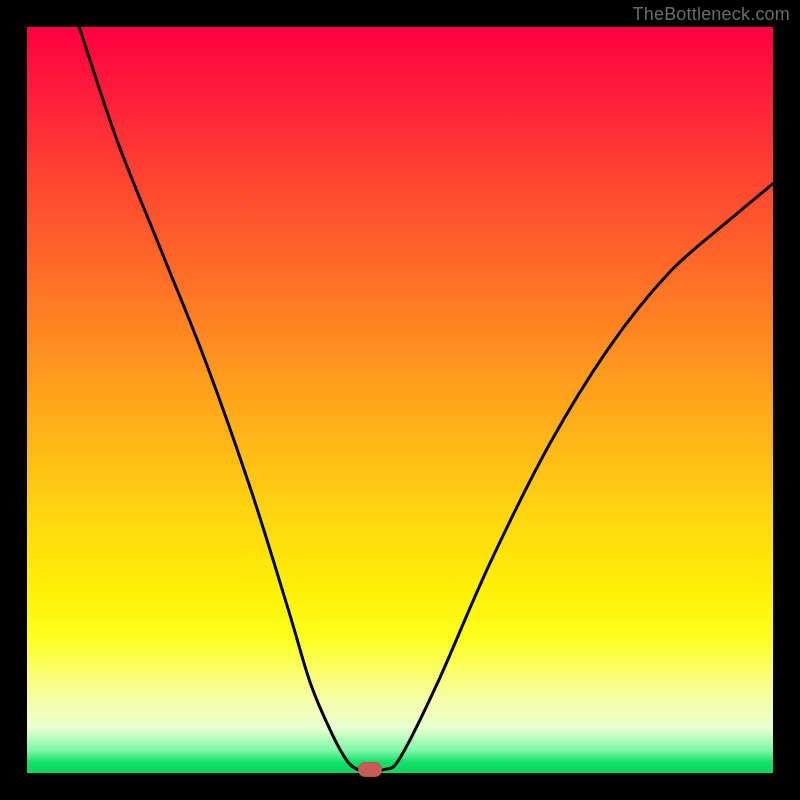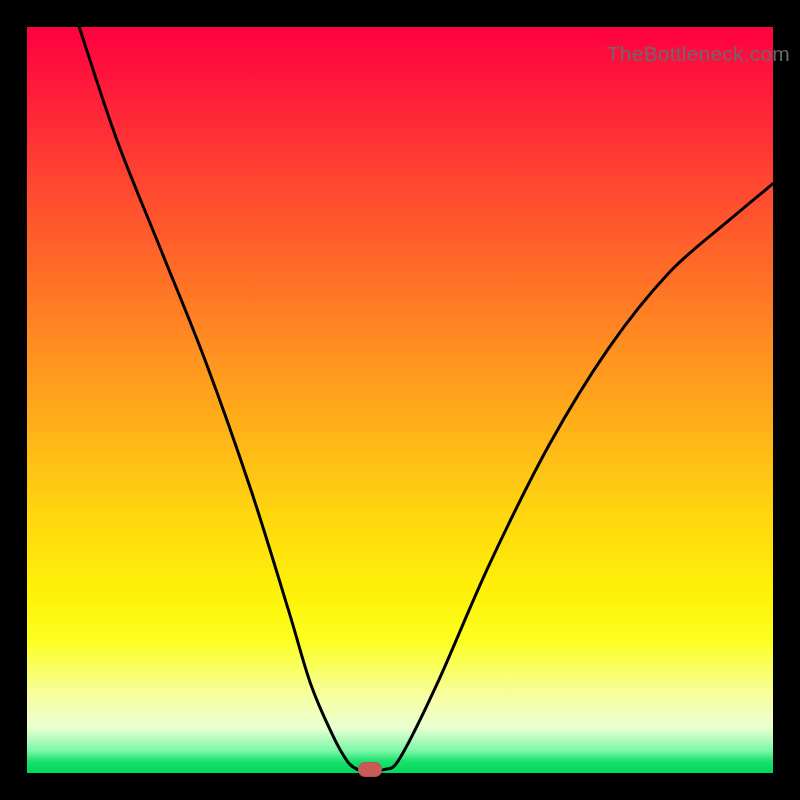--- a/index.html
+++ b/index.html
@@ -56,23 +56,22 @@
     height: 15px;
     border-radius: 7px;
     background: #c95b57;
     box-shadow: 0 0 0 1px rgba(0,0,0,0.08) inset;
   }
   .watermark {
     position: absolute;
     top: 4px;
     right: 10px;
     color: #6a6a6a;
-    font-size: 21px;
+    font-size: 18px;
     letter-spacing: 0.2px;
-    margin-top: 38px;
   }
 </style>
 </head>
 <body>
 
 <div class="frame">
   <div class="plot">
     <svg class="curve" viewBox="0 0 746 746" preserveAspectRatio="none">
       <path d="M 52.22 0.00 C 58.44 18.65, 75.84 74.60, 89.52 111.90 C 103.20 149.20, 119.36 186.50, 134.28 223.80 C 149.20 261.10, 164.12 295.91, 179.04 335.70 C 193.96 375.49, 210.12 421.49, 223.80 462.52 C 237.48 503.55, 251.15 549.55, 261.10 581.88 C 271.05 614.21, 276.02 635.34, 283.48 656.48 C 290.94 677.62, 299.64 695.65, 305.86 708.70 C 312.08 721.75, 316.43 729.09, 320.78 734.81 C 325.13 740.53, 328.24 741.65, 331.97 743.02 C 335.70 744.38, 338.81 743.14, 343.16 743.02 C 347.51 742.89, 353.11 744.26, 358.08 742.27 C 363.05 740.28, 364.30 745.38, 373.00 731.08 C 381.70 716.78, 395.38 688.81, 410.30 656.48 C 425.22 624.15, 443.87 576.91, 462.52 537.12 C 481.17 497.33, 502.31 453.82, 522.20 417.76 C 542.09 381.70, 561.99 349.38, 581.88 320.78 C 601.77 292.18, 621.67 267.32, 641.56 246.18 C 661.45 225.04, 683.83 208.88, 701.24 193.96 C 718.65 179.04, 738.54 162.88, 746.00 156.66" fill="none" stroke="#000000" stroke-width="3" stroke-linejoin="round" stroke-linecap="round"></path>
     </svg>

